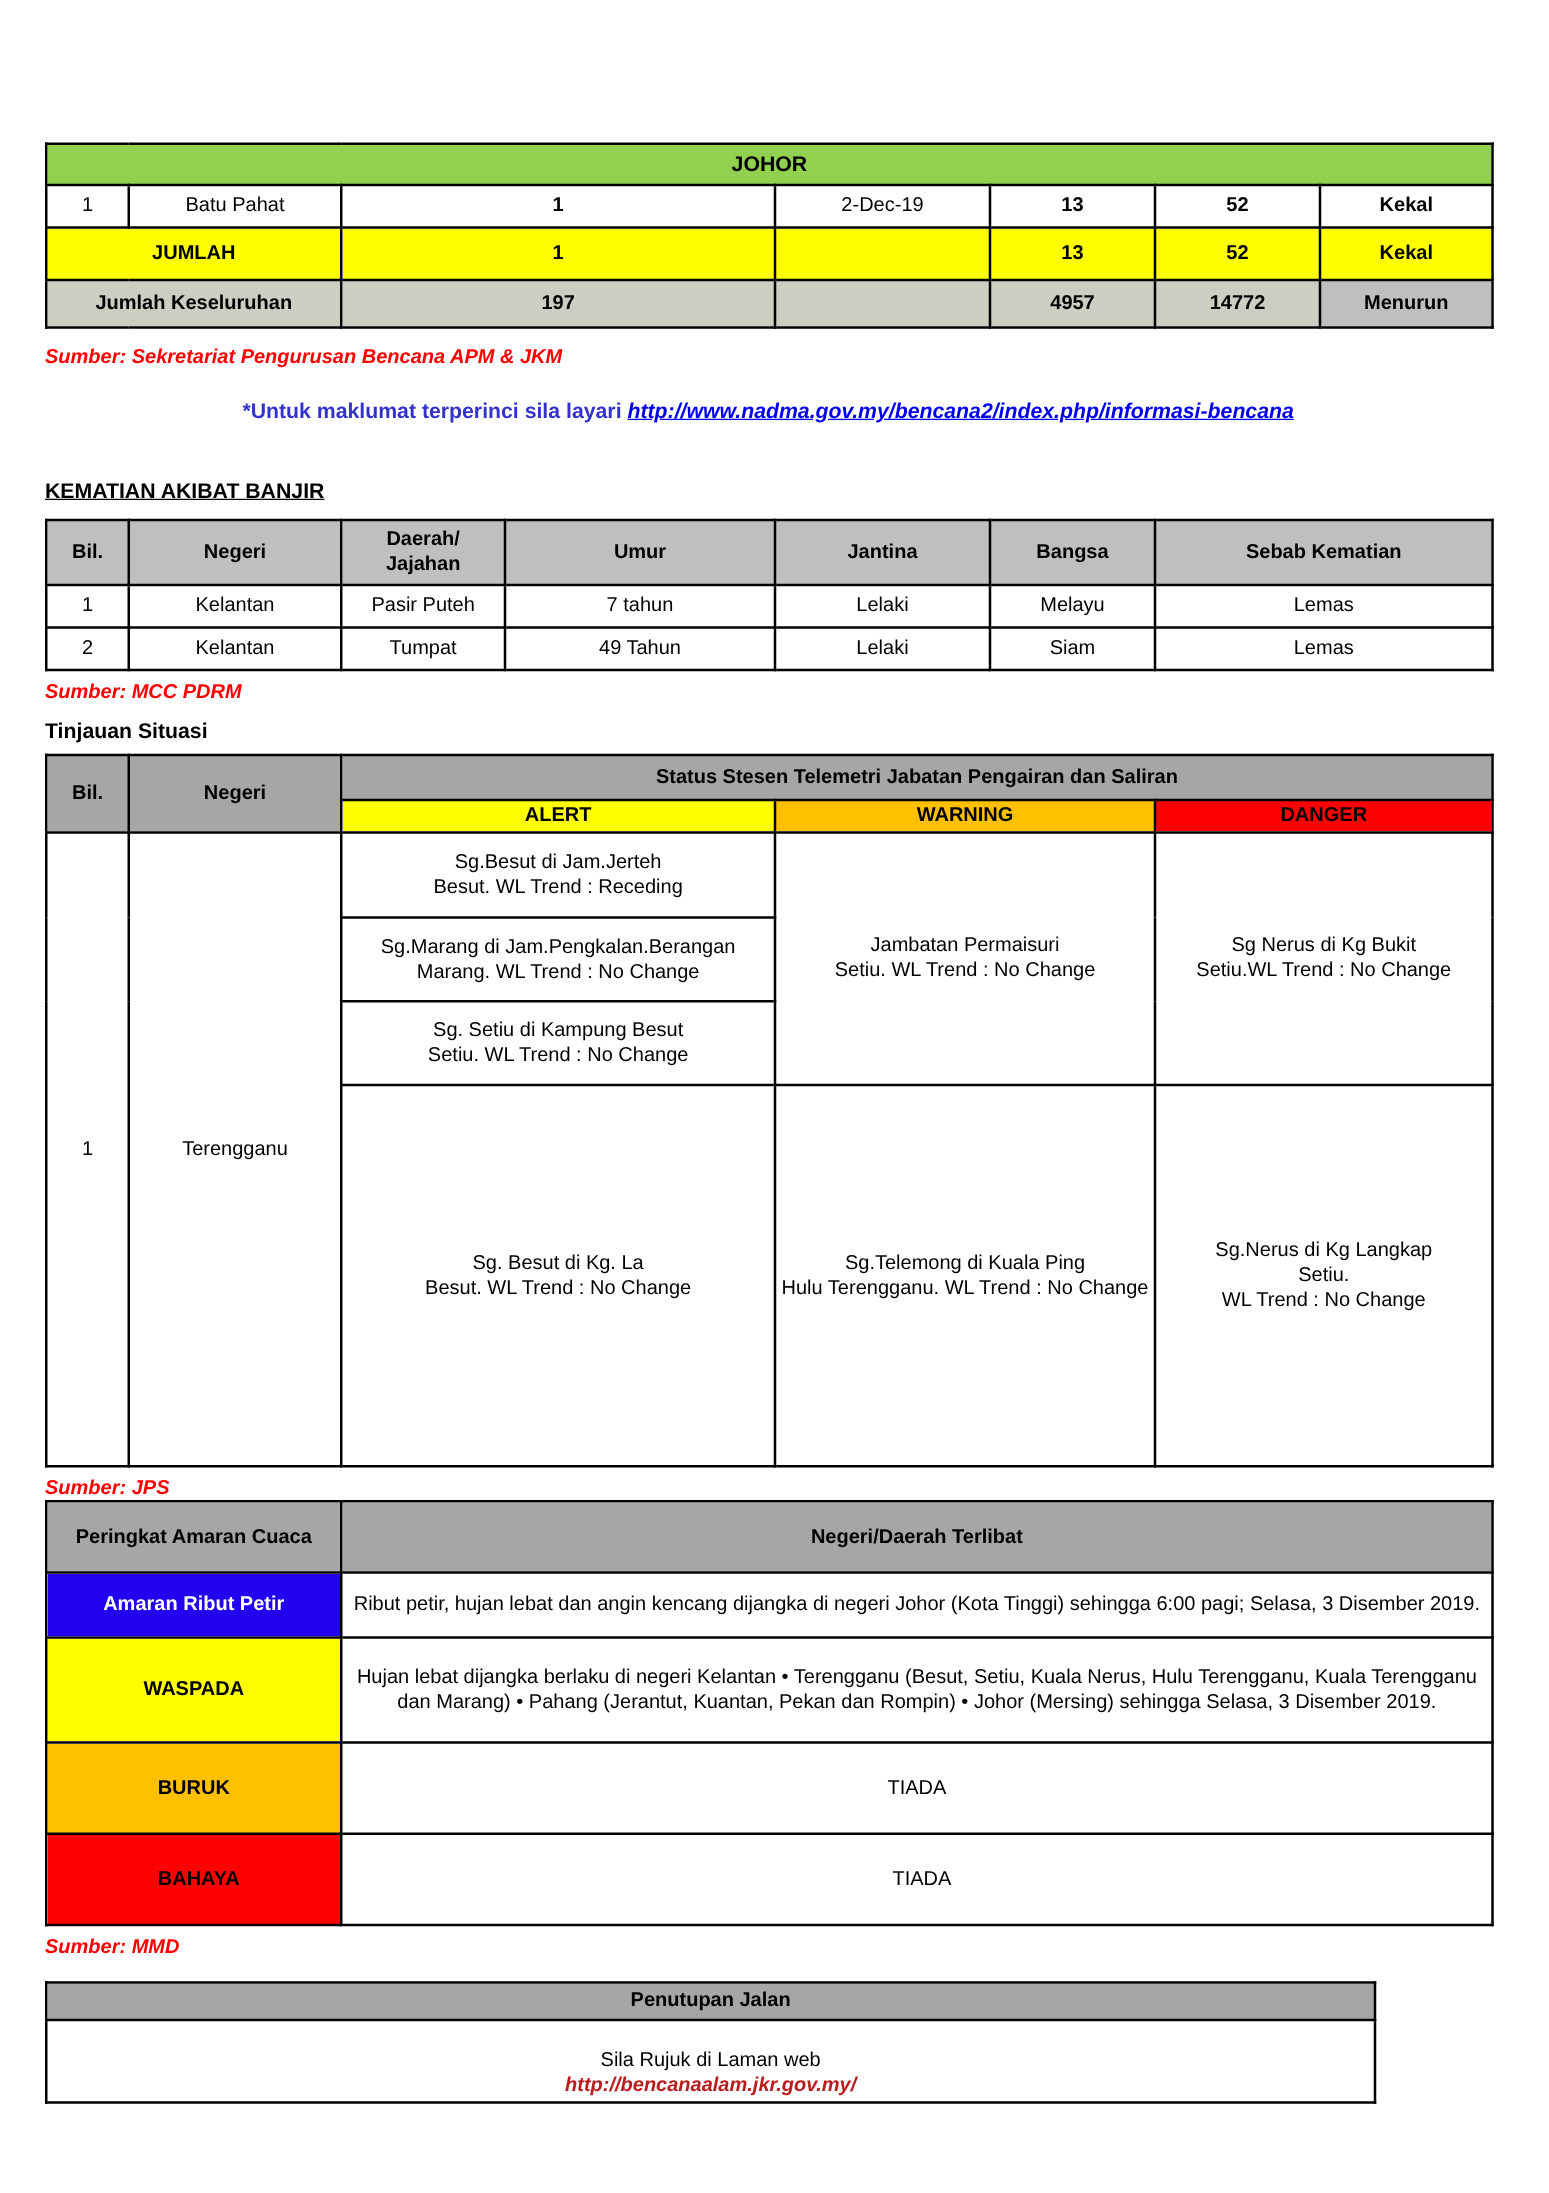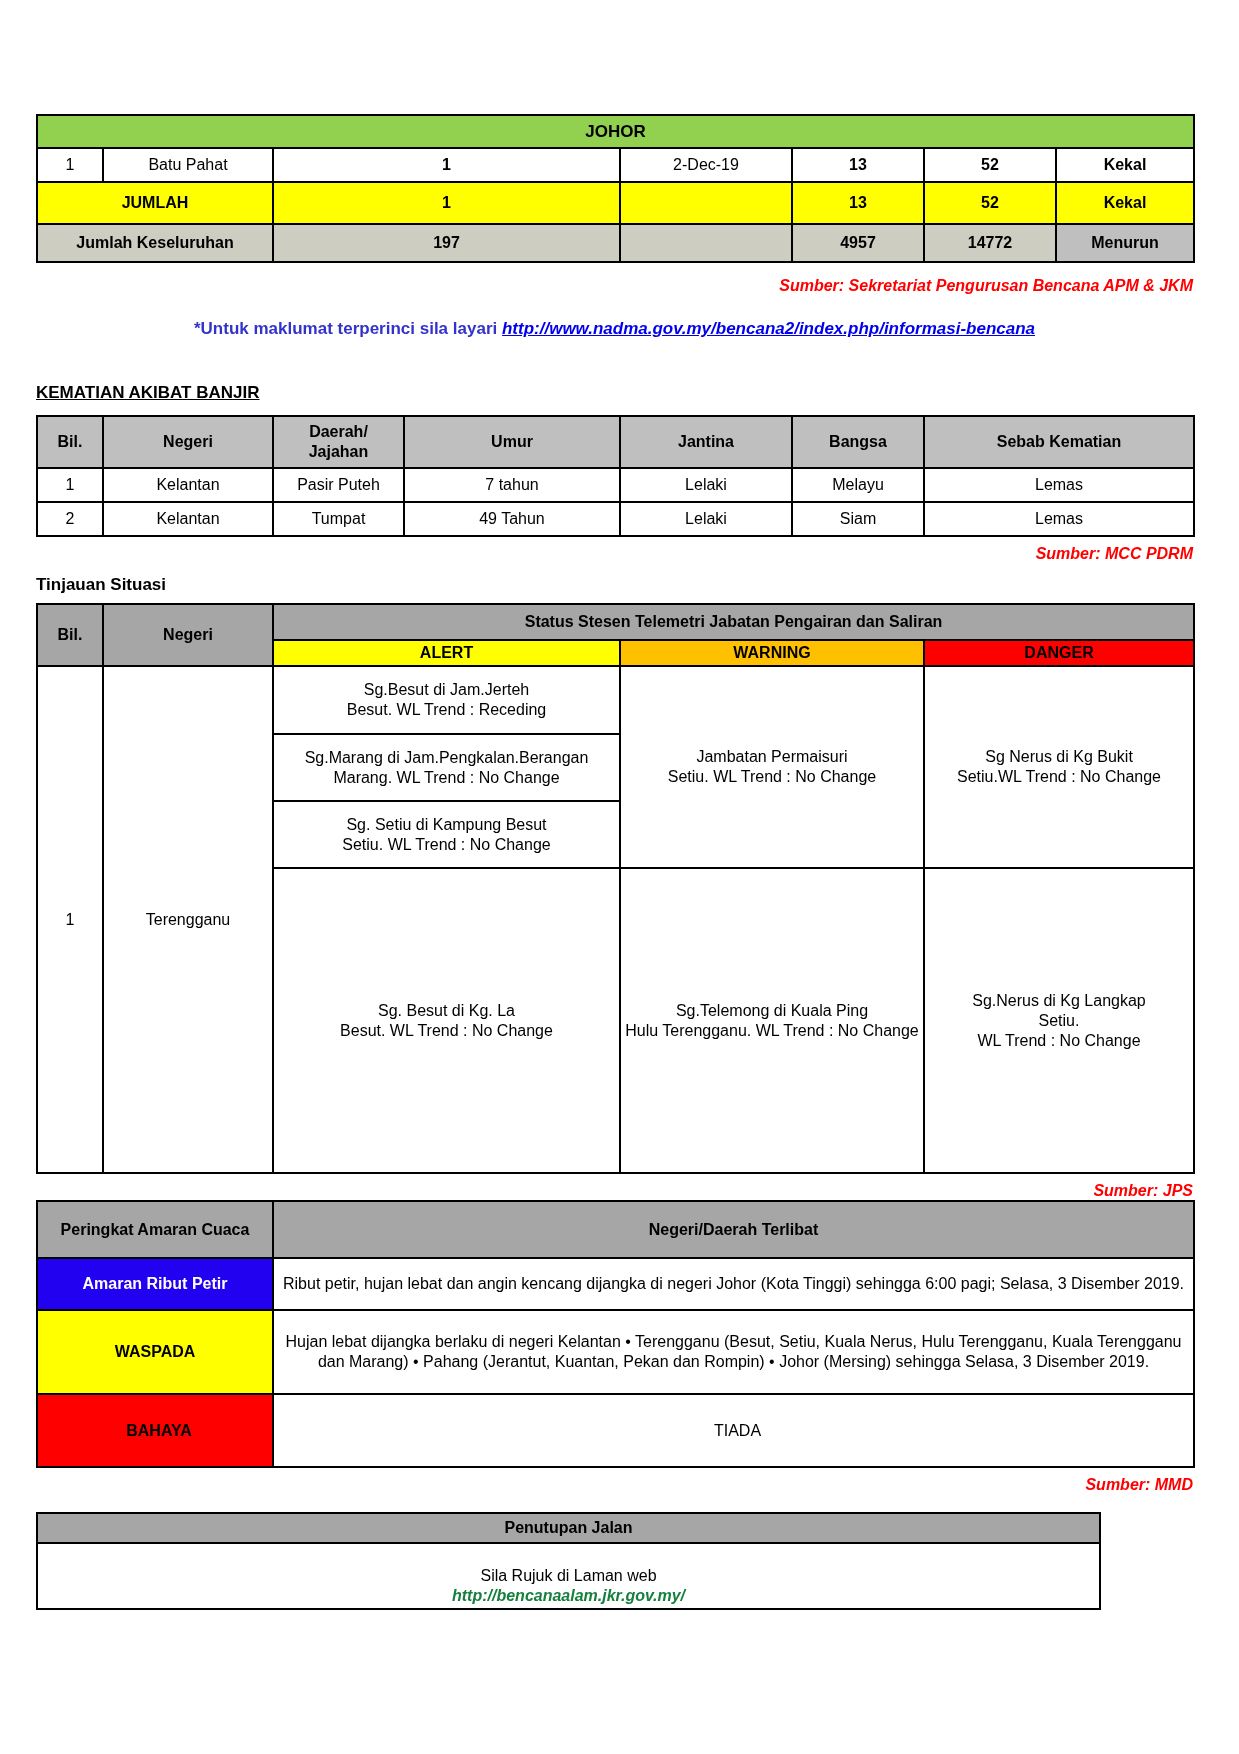--- a/index.html
+++ b/index.html
@@ -28,21 +28,21 @@
   
   .t-johor { margin-top: 114px; }
   .hdr-green { background: #92D050; font-weight: bold; font-size: 17px; height: 33px; }
   .row-plain td { height: 34px; }
   .row-yellow td { background: #FFFF00; font-weight: bold; height: 42px; }
   .row-tan td { background: #CDCDC1; font-weight: bold; height: 38px; }
   .row-tan td.cell-gray { background: #BFBFBF; }
 
   
   .source {
-    text-align: right; color: #FF0000;
+    color: #FF0000;
     font-weight: bold; font-style: italic;
     font-size: 16px; margin-top: 14px;
   }
   .source-tight { margin-top: 8px; }
 
   
   .info-line {
     margin-top: 24px; text-align: center;
     color: #3333CC; font-weight: bold; font-size: 17px;
   }
@@ -83,21 +83,21 @@
   .lbl-red { background: #FF0000; }
   .t-amaran .r1 td { height: 52px; }
   .t-amaran .r2 td { height: 84px; }
   .t-amaran .r3 td { height: 73px; }
   .t-amaran .r4 td { height: 73px; padding-left: 12px; }
 
   
   .t-penutupan { margin-top: 18px; }
   .t-penutupan .hdr td { background: #A6A6A6; font-weight: bold; height: 30px; }
   .t-penutupan .body td { height: 40px; }
-  .url-blue { color: #15803d; font-weight: bold; font-style: italic; text-decoration: none; }
+  .url-blue { color: #b91c1c; font-weight: bold; font-style: italic; text-decoration: none; }
 </style>
 </head>
 <body>
 
 <div class="content">
 
   <table class="t-johor">
     <colgroup>
       <col style="width:66px">
         <col style="width:170px">
@@ -256,20 +256,24 @@
       <td>Negeri/Daerah Terlibat</td>
     </tr>
     <tr class="r1">
       <td class="lbl lbl-blue">Amaran Ribut Petir</td>
       <td>Ribut petir, hujan lebat dan angin kencang dijangka di negeri Johor (Kota Tinggi) sehingga 6:00 pagi; Selasa, 3 Disember 2019.</td>
     </tr>
     <tr class="r2">
       <td class="lbl lbl-yellow">WASPADA</td>
       <td>Hujan lebat dijangka berlaku di negeri Kelantan • Terengganu (Besut, Setiu, Kuala Nerus, Hulu Terengganu, Kuala Terengganu dan Marang) • Pahang (Jerantut, Kuantan, Pekan dan Rompin) • Johor (Mersing) sehingga Selasa, 3 Disember 2019.</td>
     </tr>
+    <tr class="r3">
+      <td class="lbl lbl-orange">BURUK</td>
+      <td>TIADA</td>
+    </tr>
     <tr class="r4">
       <td class="lbl lbl-red">BAHAYA</td>
       <td>TIADA</td>
     </tr>
   </tbody>
     </table>
 
   <div class="source source-tight">Sumber: MMD</div>
 
   <table class="t-penutupan">

